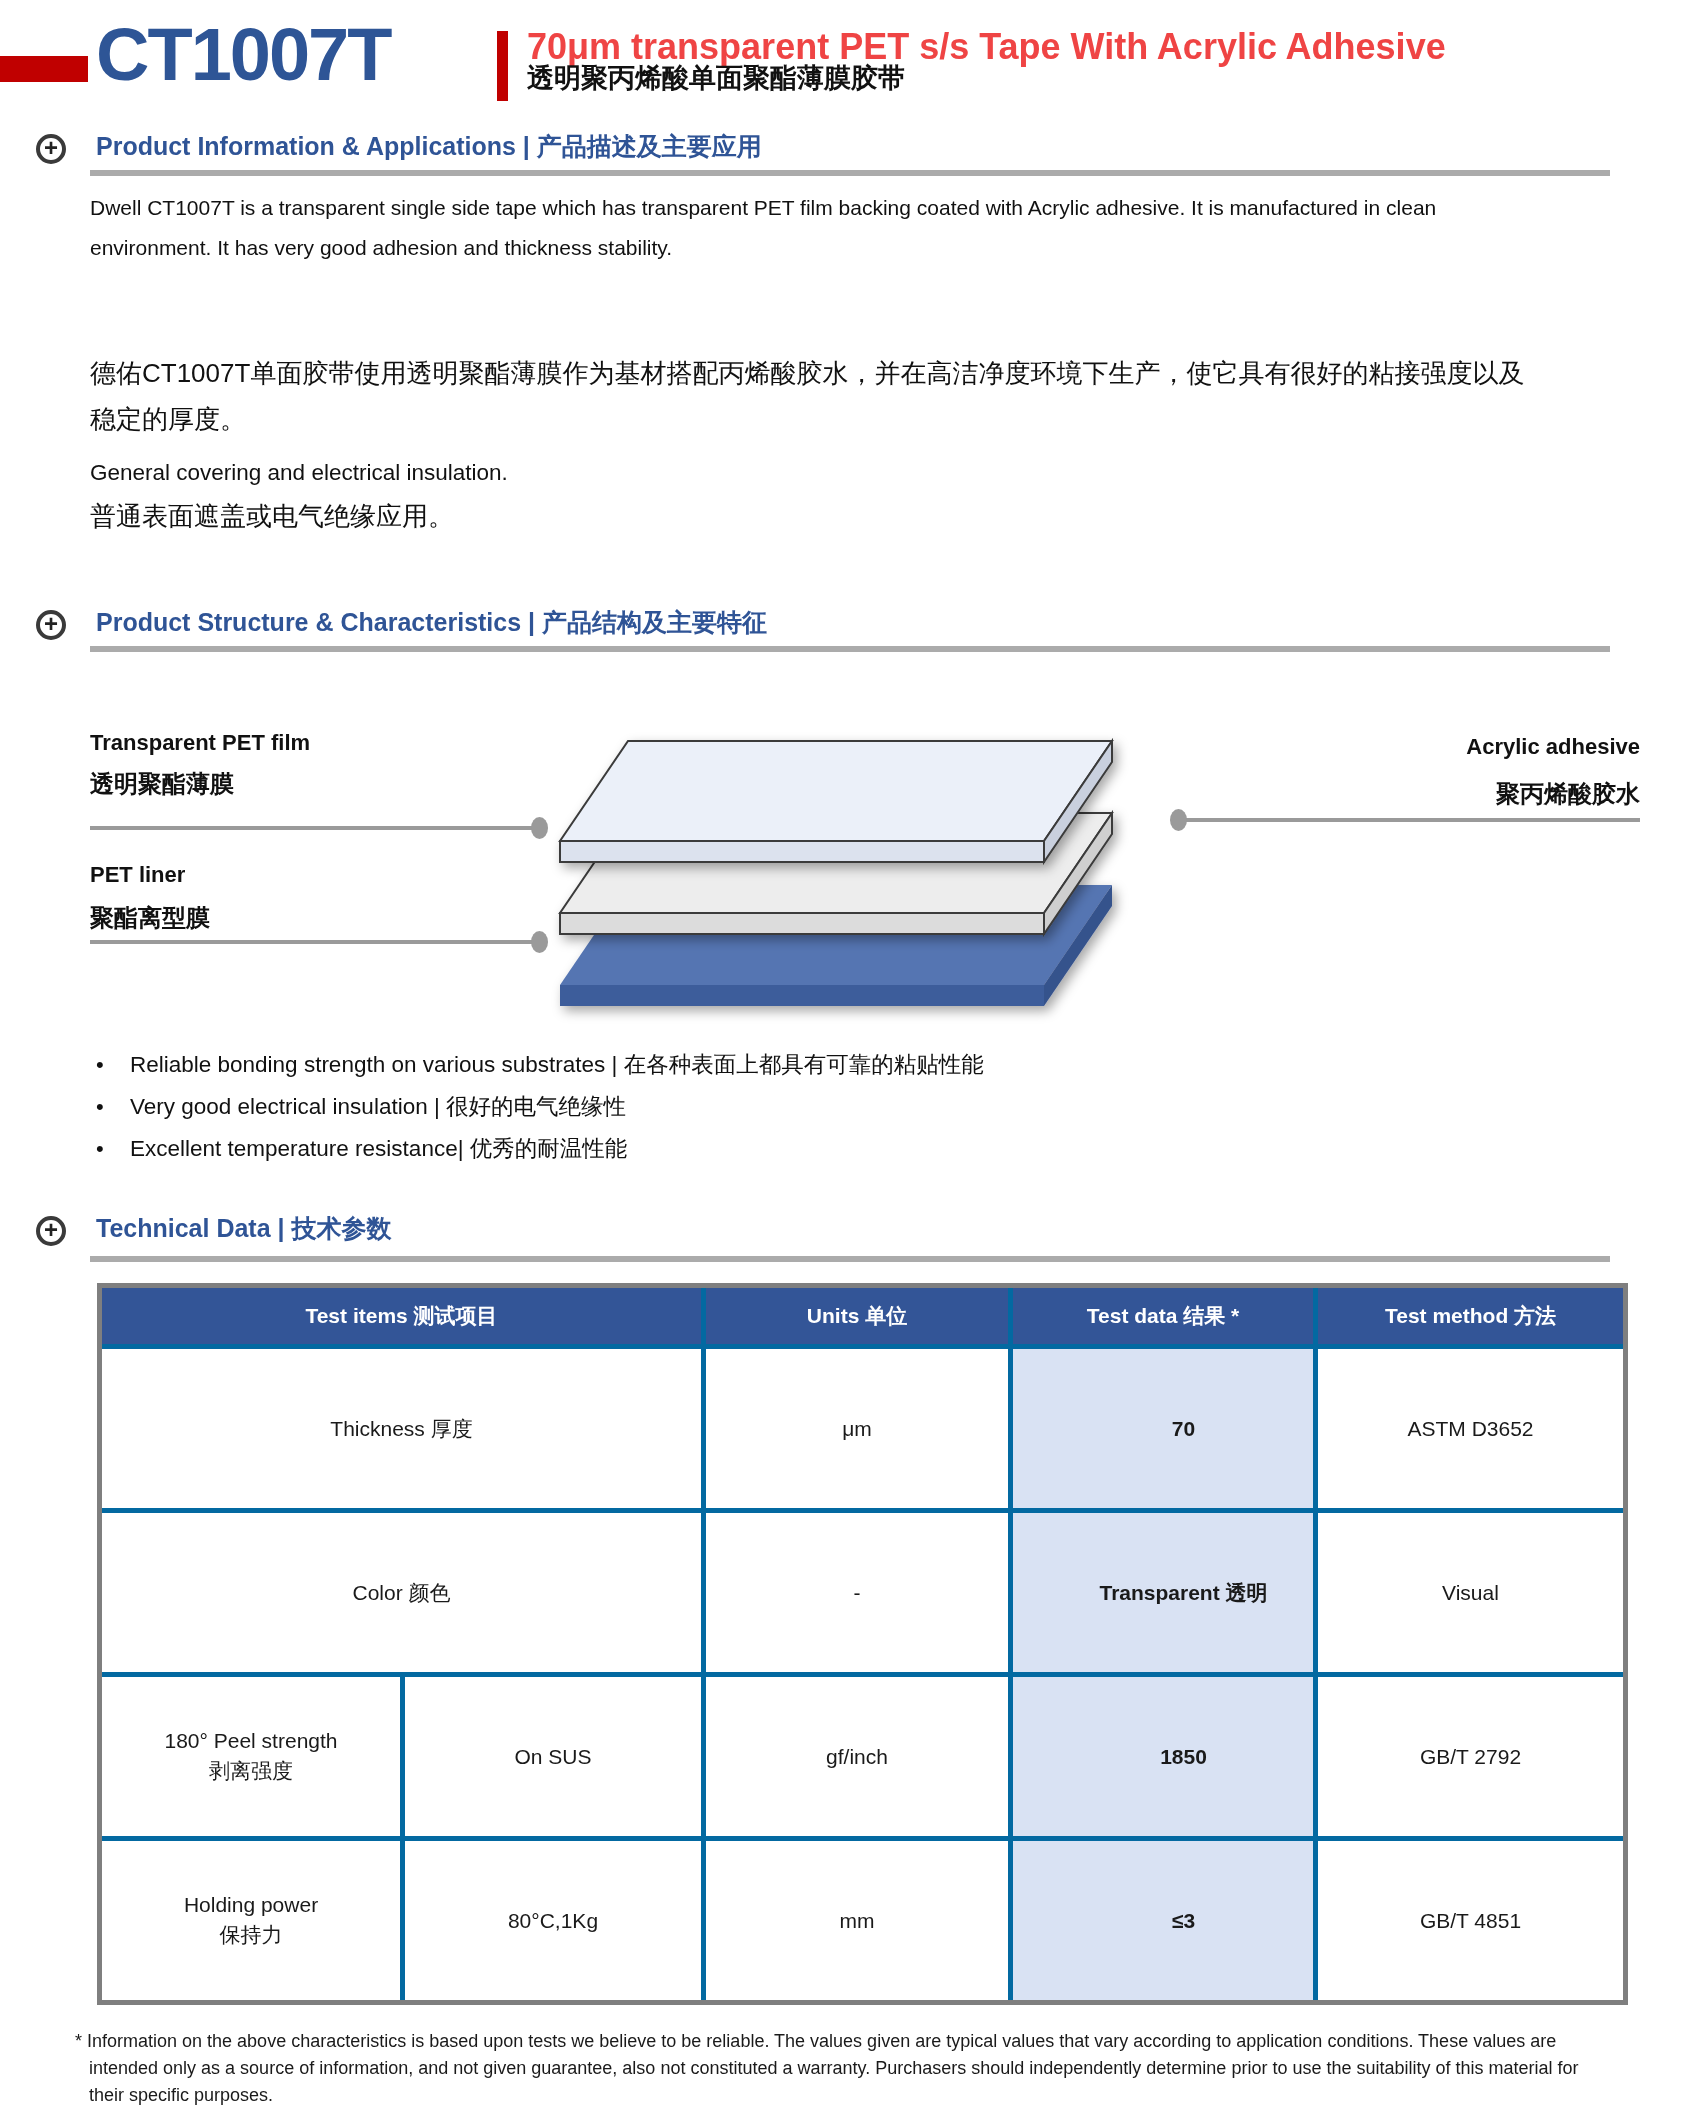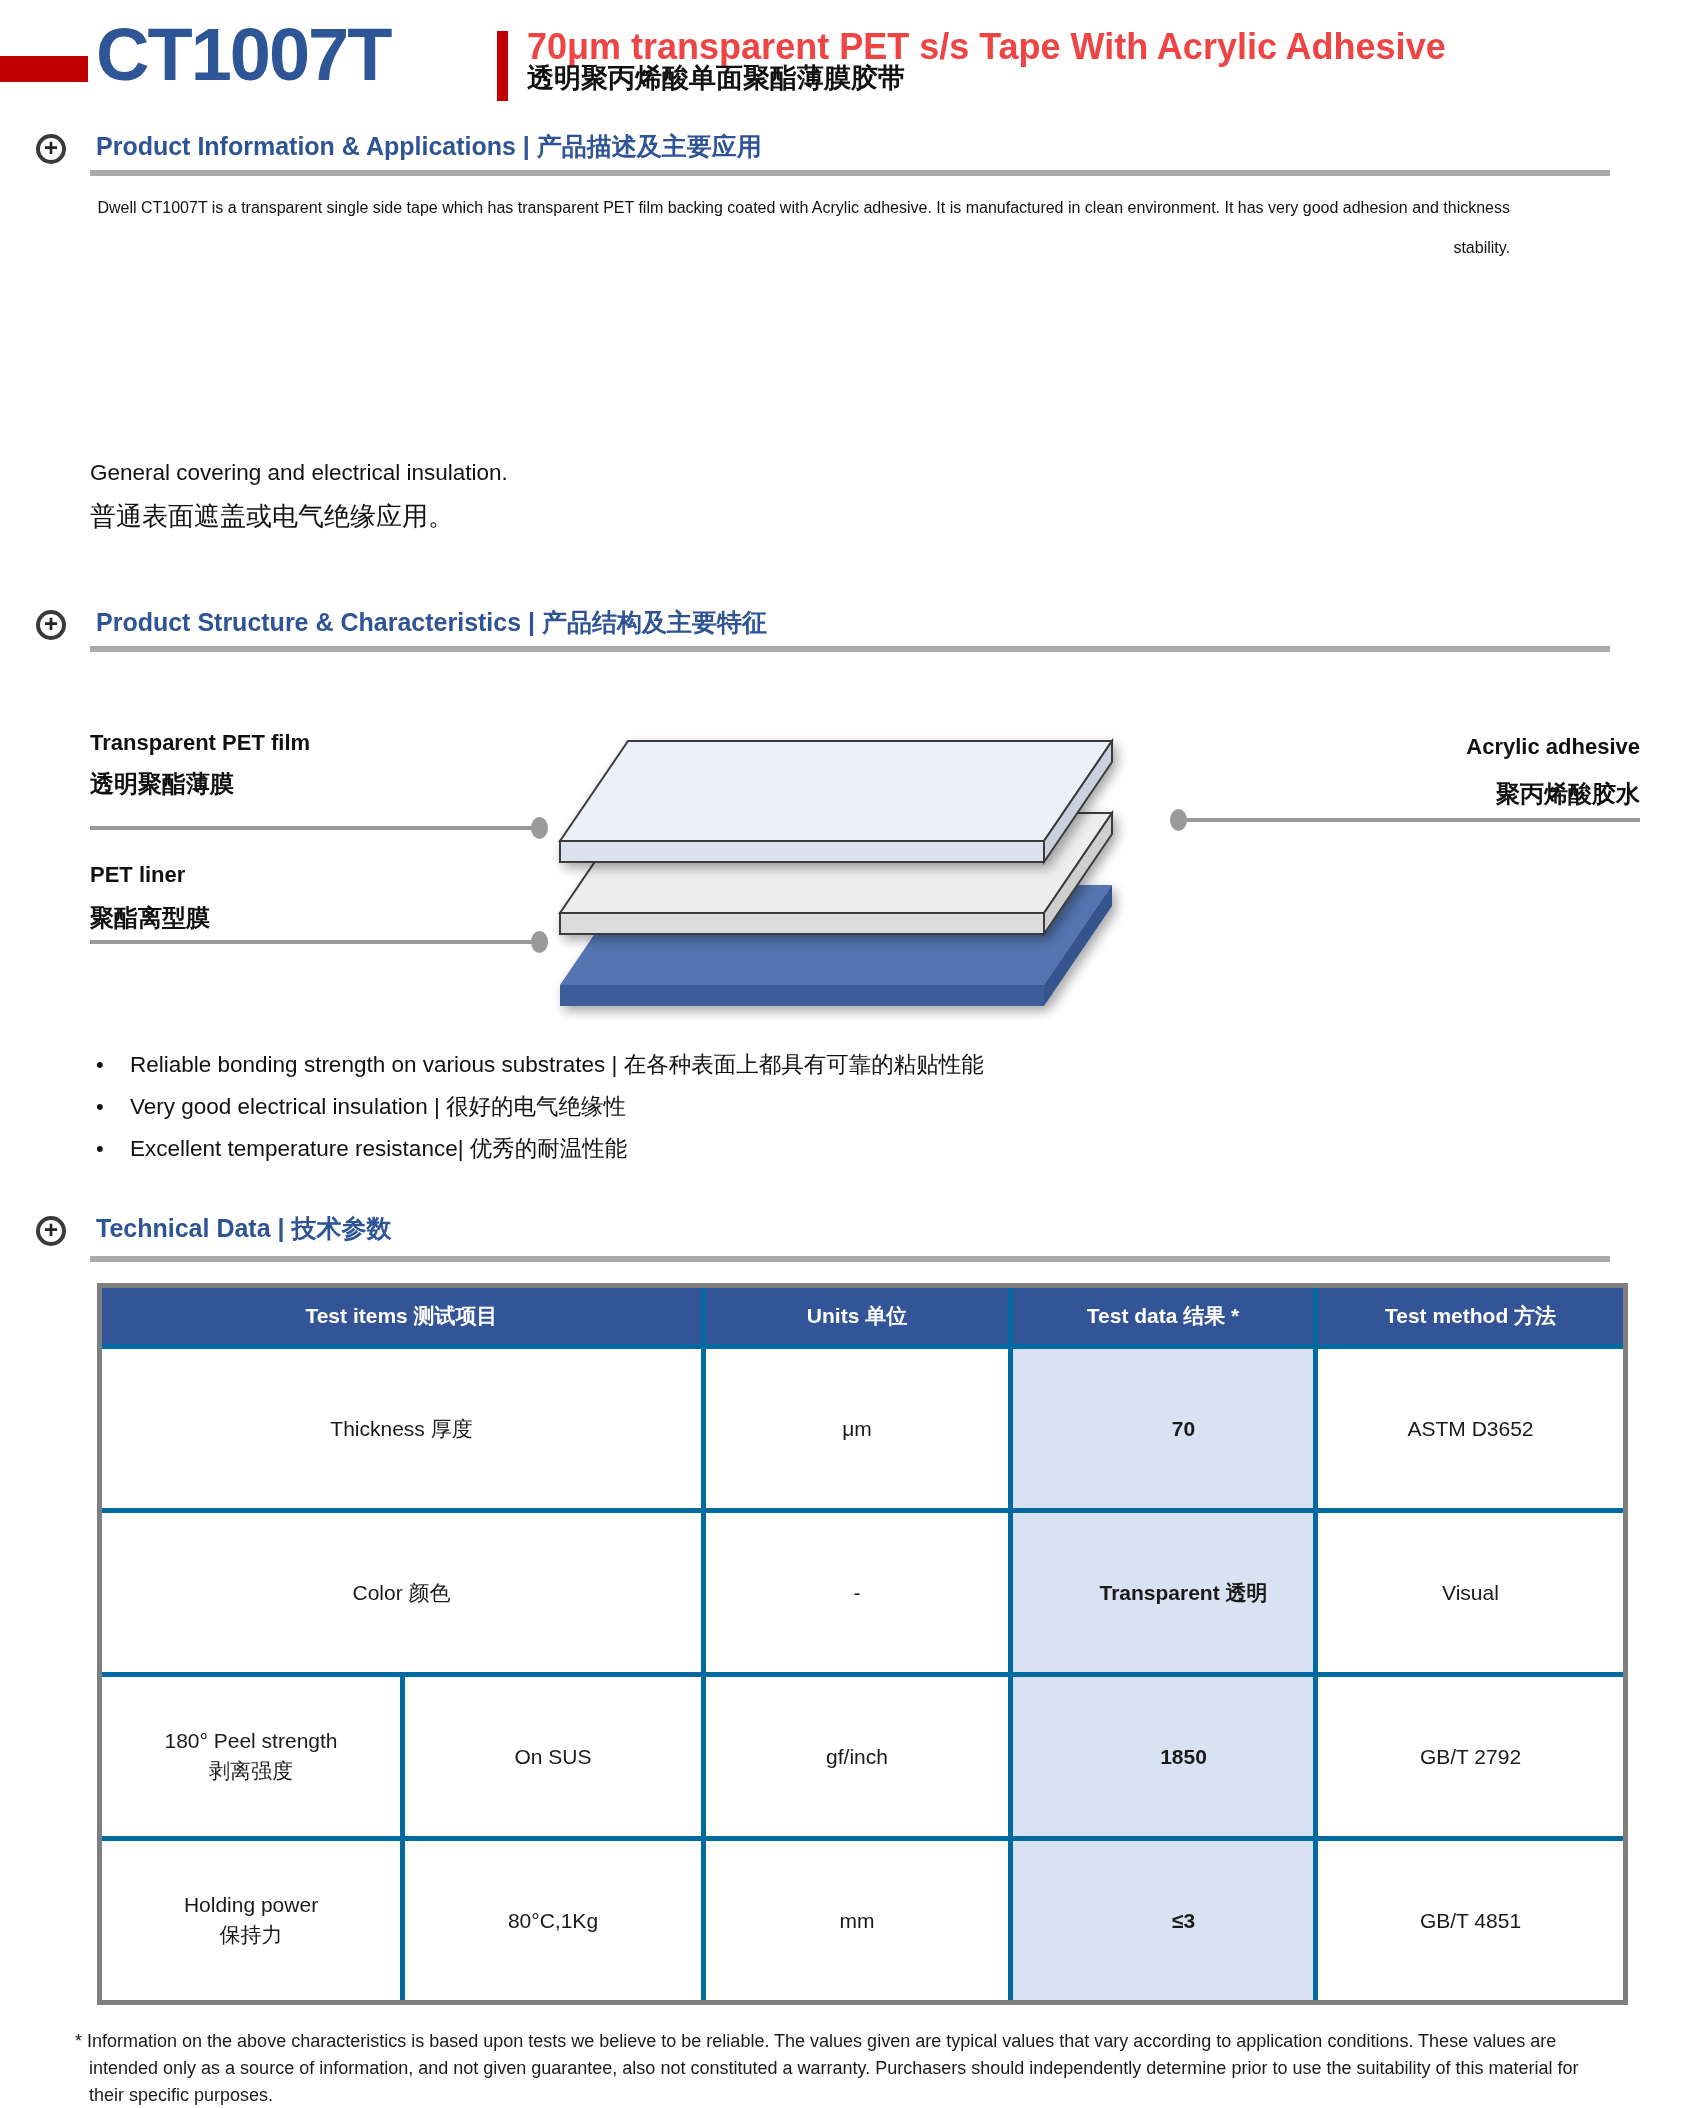--- a/index.html
+++ b/index.html
@@ -21,21 +21,21 @@
   .plus-icon {
     width:30px; height:30px; border:4px solid #3a3a3a; border-radius:50%;
     display:flex; align-items:center; justify-content:center;
     font-size:24px; font-weight:bold; color:#222; box-sizing:border-box; line-height:1;
   }
   .plus-icon::before { content:"+"; margin-top:-2px; }
   .section-title { font-size:25px; font-weight:bold; color:#2F5496; white-space:nowrap; }
   .section-rule { height:6px; background:#ABABAB; }
 
   
-  .para-en { left:90px; top:188px; width:1420px; font-size:16px; line-height:40px; color:#111;text-align:right; }
+  .para-en { left:90px; top:188px; width:1420px; font-size:21px; line-height:40px; color:#111; }
   .para-cn { left:90px; top:350px; width:1460px; font-size:26px; line-height:46px; color:#111; }
   .app-en  { left:90px; top:460px; font-size:22.5px; color:#111; }
   .app-cn  { left:90px; top:499px; font-size:26px; color:#111; }
 
   
   .diag-label-en { font-size:22px; font-weight:bold; color:#111; }
   .diag-label-cn { font-size:24px; font-weight:bold; color:#111; }
   .leader-line { height:4px; background:#9a9a9a; }
   .connector-dot { width:17px; height:22px; border-radius:50%; background:#9a9a9a; }
   .right-label { width:400px; text-align:right; }
@@ -79,20 +79,21 @@
   <div class="abs product-code">CT1007T</div>
   <div class="abs red-vbar"></div>
   <div class="abs subtitle-en">70μm transparent PET s/s Tape With Acrylic Adhesive</div>
   <div class="abs subtitle-cn">透明聚丙烯酸单面聚酯薄膜胶带</div>
 
   <div class="abs plus-icon" style="left:36px; top:134px;"></div>
   <div class="abs section-title" style="left:96px; top:130px;">Product Information &amp; Applications | 产品描述及主要应用</div>
   <div class="abs section-rule" style="left:90px; top:170px; width:1520px;"></div>
 
   <div class="abs para-en">Dwell CT1007T is a transparent single side tape which has transparent PET film backing coated with Acrylic adhesive. It is manufactured in clean environment. It has very good adhesion and thickness stability.</div>
+  <div class="abs para-cn">德佑CT1007T单面胶带使用透明聚酯薄膜作为基材搭配丙烯酸胶水，并在高洁净度环境下生产，使它具有很好的粘接强度以及稳定的厚度。</div>
   <div class="abs app-en">General covering and electrical insulation.</div>
   <div class="abs app-cn">普通表面遮盖或电气绝缘应用。</div>
 
   <div class="abs plus-icon" style="left:36px; top:610px;"></div>
   <div class="abs section-title" style="left:96px; top:606px;">Product Structure &amp; Characteristics | 产品结构及主要特征</div>
   <div class="abs section-rule" style="left:90px; top:646px; width:1520px;"></div>
 
   <svg class="abs" style="left:540px; top:700px;" width="660" height="330" viewBox="540 700 660 330">
     <defs>
       <filter id="soft" x="-20%" y="-20%" width="140%" height="140%">

